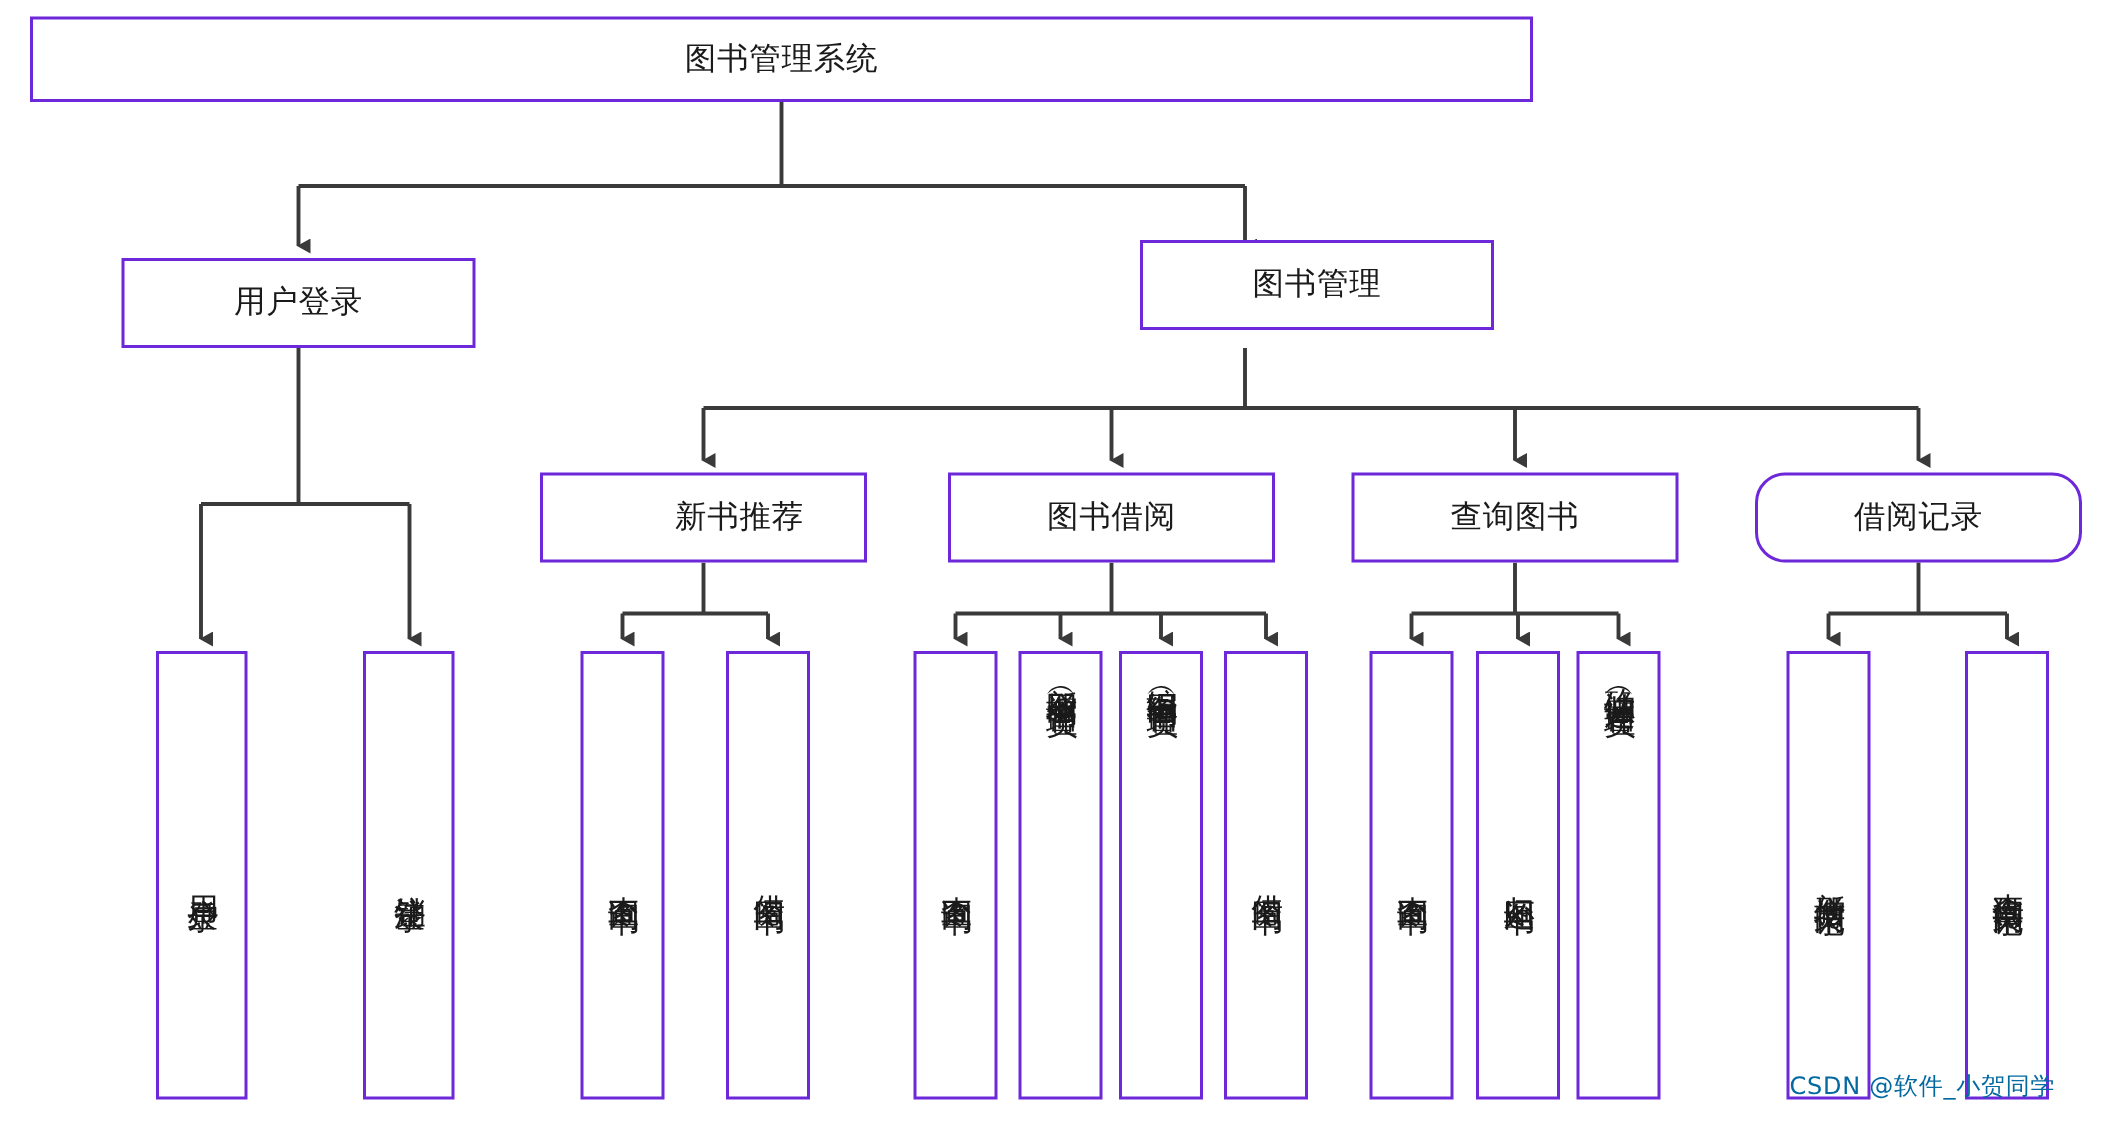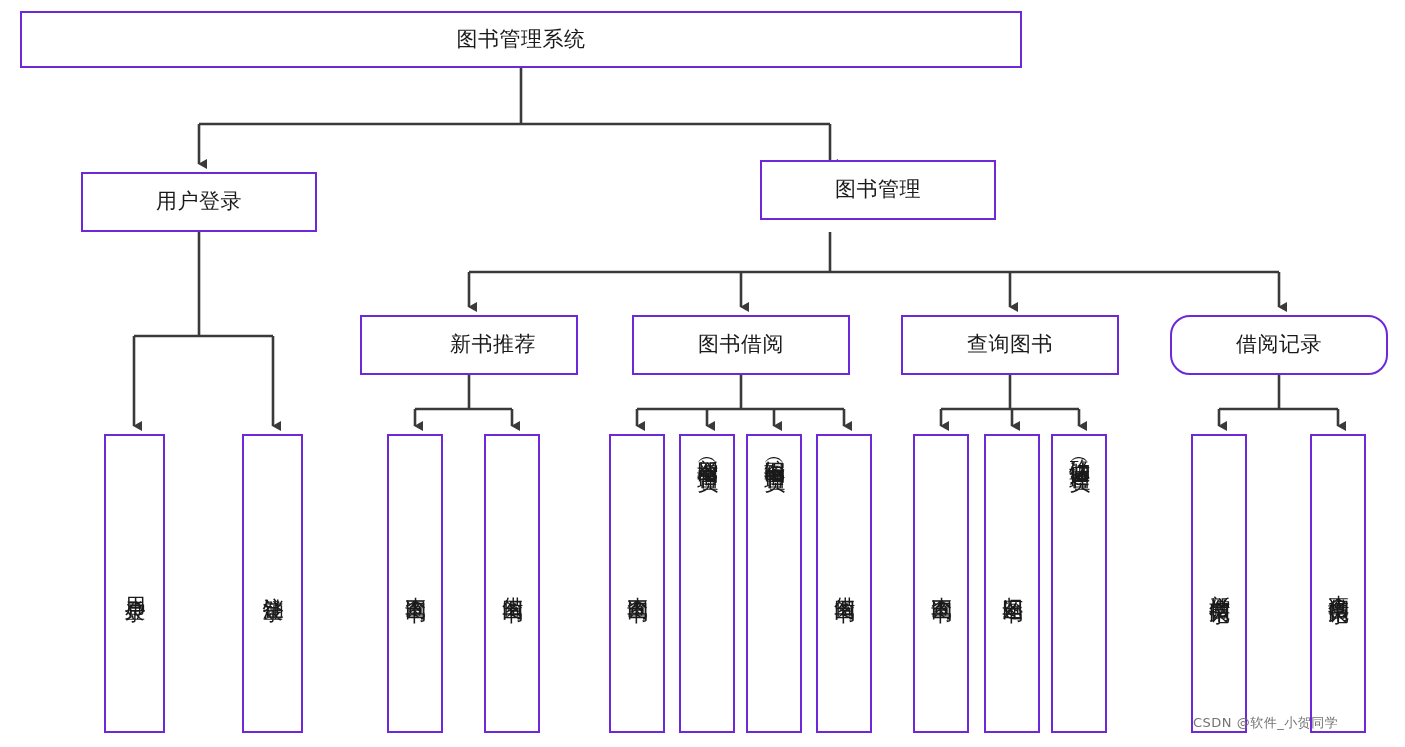--- a/index.html
+++ b/index.html
@@ -55,22 +55,22 @@
     white-space: nowrap;
   }
   .node-v.center-text {
     align-items: center;
     padding-top: 0;
   }
   .watermark {
     position: absolute;
     left: 1193px;
     top: 714px;
-    font-size: 13px;
-    color: #737373;
+    font-size: 16px;
+    color: #0369a1;
     letter-spacing: 0.5px;
     white-space: nowrap;
   }
 </style>
 </head>
 <body>
 
 <div id="canvas">
 
   <svg class="connectors" viewBox="0 0 1405 747" xmlns="http://www.w3.org/2000/svg">

